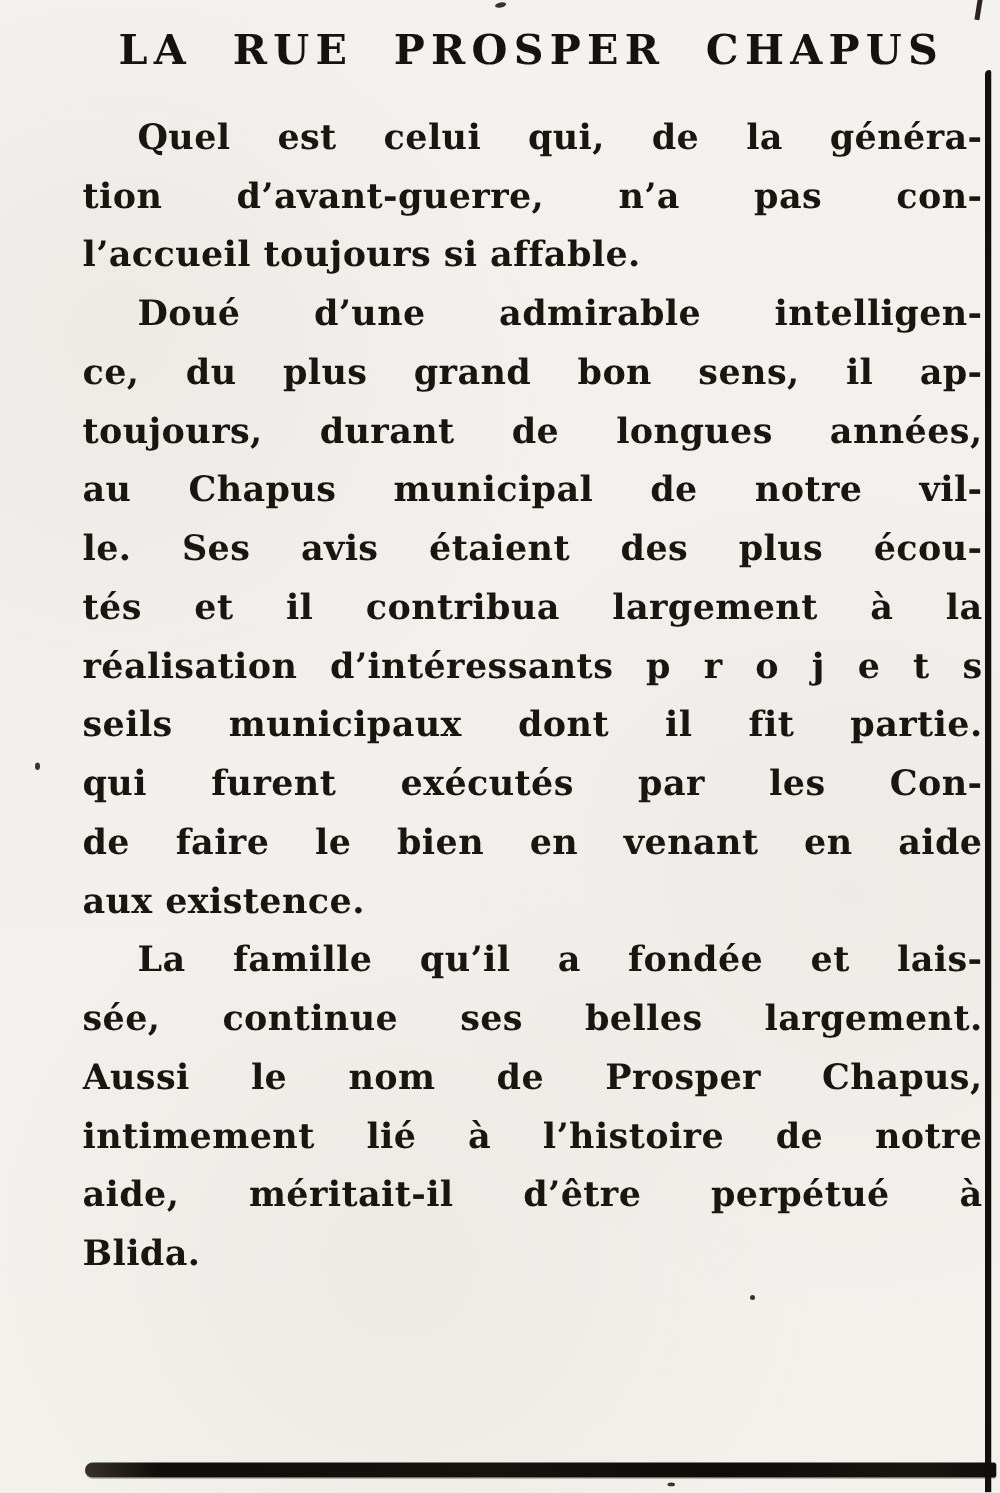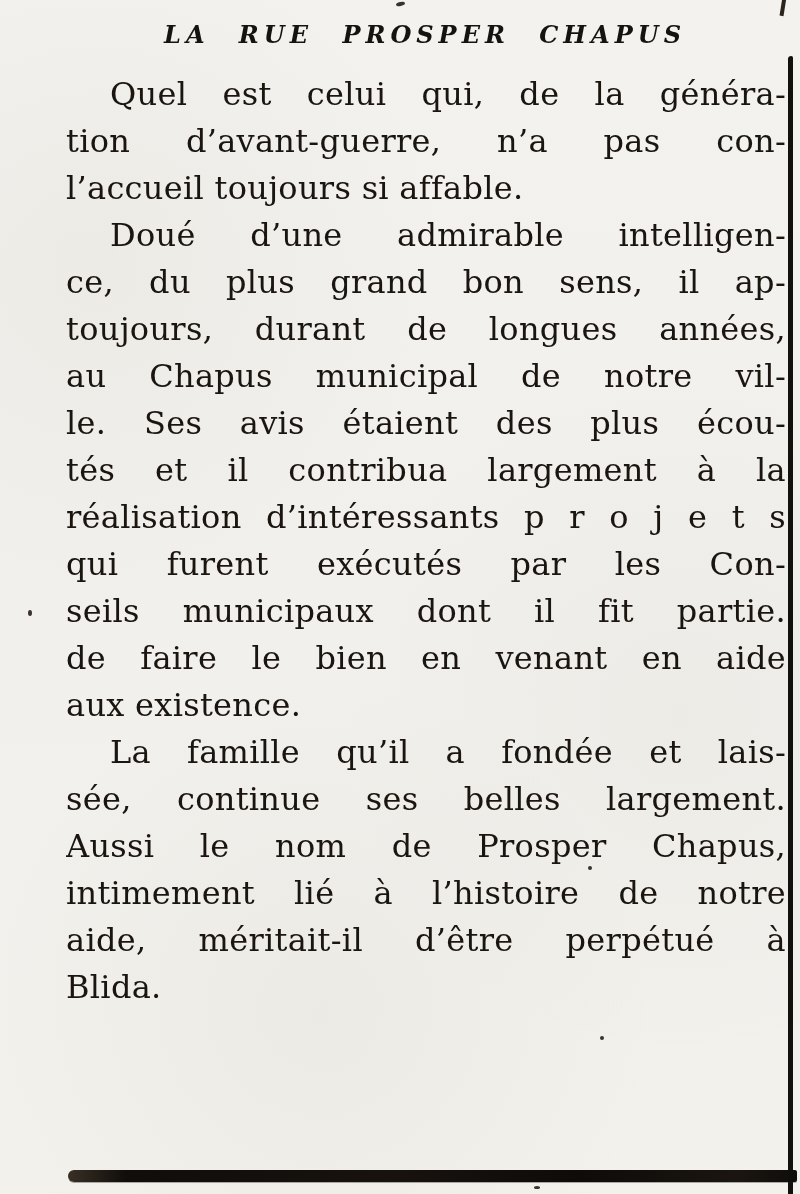--- a/index.html
+++ b/index.html
@@ -24,35 +24,34 @@
     font-family: "DejaVu Serif", "Liberation Serif", serif;
     color: #1b1510;
   }
   .title {
     position: absolute;
     left: 64px;
     top: 20px;
     width: 722px;
     margin: 0;
     text-align: center;
-    font-size: 24px;
+    font-size: 33px;
     font-weight: bold;
     letter-spacing: 5px;
     word-spacing: 16px;
     white-space: nowrap;
     color: #161210;
-    font-style: italic;
   }
   .column {
     position: absolute;
     left: 66px;
-    top: 71px;
+    top: 86px;
     width: 720px;
-    font-size: 32px;
-    font-weight: normal;
+    font-size: 28px;
+    font-weight: bold;
     line-height: 47px;
     letter-spacing: 0.3px;
     color: #1b1510;
   }
   .para { margin: 0; padding: 0; }
   .ln {
     height: 47px;
     overflow: hidden;
     text-align: justify;
     text-align-last: justify;
@@ -115,22 +114,22 @@
     </div>
 
     <div class="para">
       <div class="ln ind">Doué d’une admirable intelligen-</div>
       <div class="ln">ce, du plus grand bon sens, il ap-</div>
       <div class="ln">toujours, durant de longues années,</div>
       <div class="ln">au Chapus municipal de notre vil-</div>
       <div class="ln">le. Ses avis étaient des plus écou-</div>
       <div class="ln">tés et il contribua largement à la</div>
       <div class="ln">réalisation d’intéressants p r o j e t s</div>
+      <div class="ln">seils municipaux dont il fit partie.</div>
       <div class="ln">qui furent exécutés par les Con-</div>
-      <div class="ln">seils municipaux dont il fit partie.</div>
     </div>
 
     <div class="para">
       <div class="ln">de faire le bien en venant en aide</div>
       <div class="ln end">aux existence.</div>
     </div>
 
     <div class="para">
       <div class="ln ind">La famille qu’il a fondée et lais-</div>
       <div class="ln">sée, continue ses belles largement.</div>

